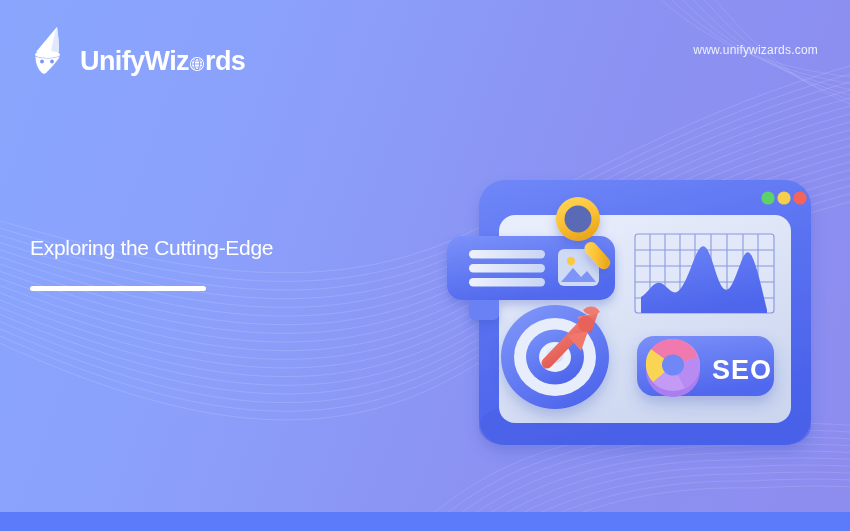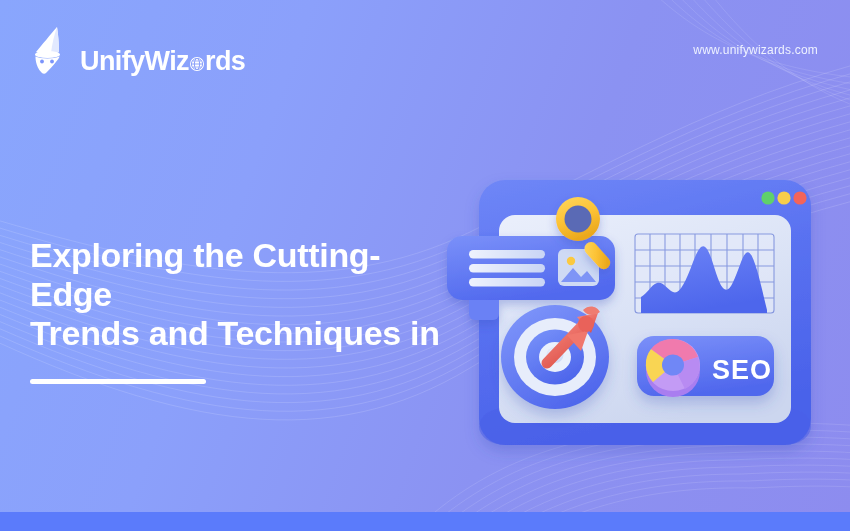--- a/index.html
+++ b/index.html
@@ -32,21 +32,21 @@
     letter-spacing: -0.6px; line-height: 1; position: relative; white-space: nowrap;
   }
   .logo-text .lw-a { position: relative; display: inline-block; }
   .site-url {
     color: #eef2ff; font-size: 12px; font-weight: 400; letter-spacing: 0.2px;
   }
 
   
   .headline-block { position: absolute; left: 30px; top: 236px; width: 430px; }
   .headline {
-    color: #ffffff; font-size: 34px; font-weight: 700;
+    color: #ffffff; font-size: 21px; font-weight: 400;
     line-height: 1.15; letter-spacing: -0.3px;
   }
   .rule {
     margin-top: 26px; width: 176px; height: 5px;
     background: #ffffff; border-radius: 3px;
   }
 
   
   .illo { position: absolute; left: 455px; top: 158px; width: 380px; height: 300px; }
   .illo svg { width: 100%; height: 100%; display: block; overflow: visible; }
@@ -135,21 +135,20 @@
             </svg></span><span>rds</span>
       </div>
     </div>
 
     <div class="site-url">www.unifywizards.com</div>
   </div>
 
   <div class="headline-block">
     <div class="headline">
       <div>Exploring the Cutting-Edge</div>
-      <div>Trends and Techniques in</div>
     </div>
     <div class="rule"></div>
   </div>
 
   <div class="illo">
     <svg viewBox="0 0 380 300" aria-hidden="true">
       <defs>
         <linearGradient id="frameGrad" x1="0" y1="0" x2="0.3" y2="1">
           <stop offset="0" stop-color="#6f87f7"></stop>
           <stop offset="0.45" stop-color="#5a72f1"></stop>

